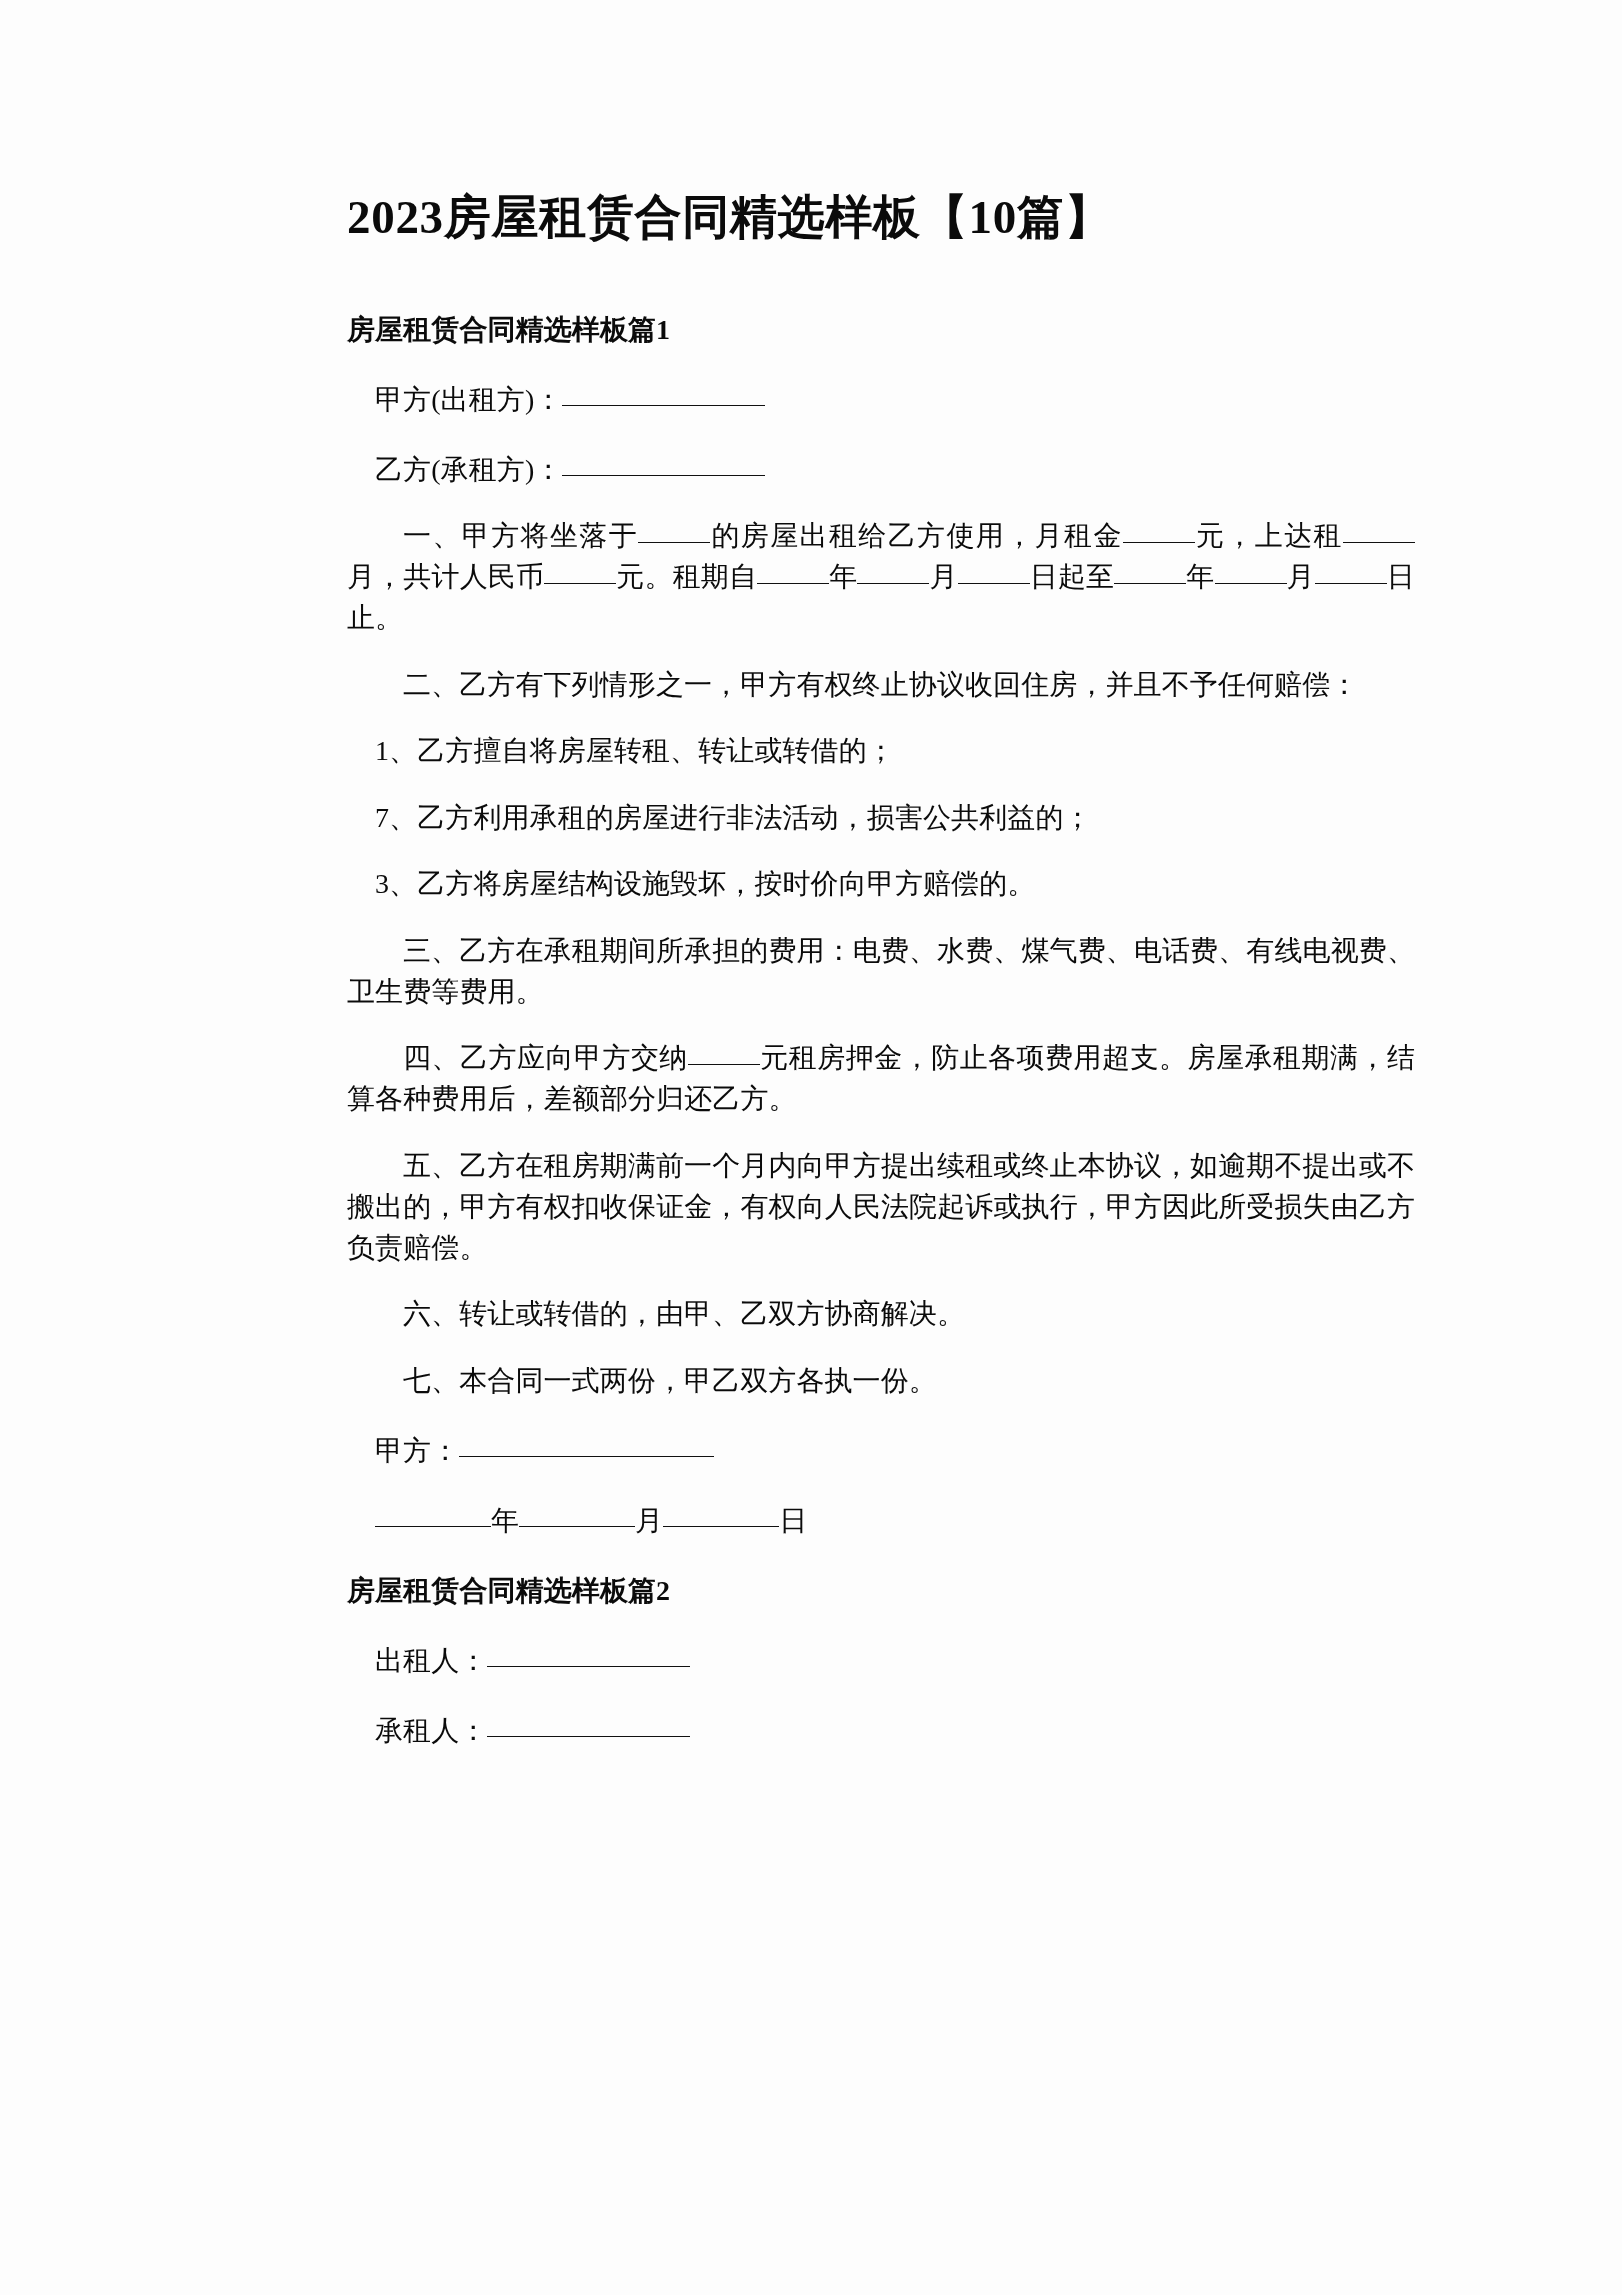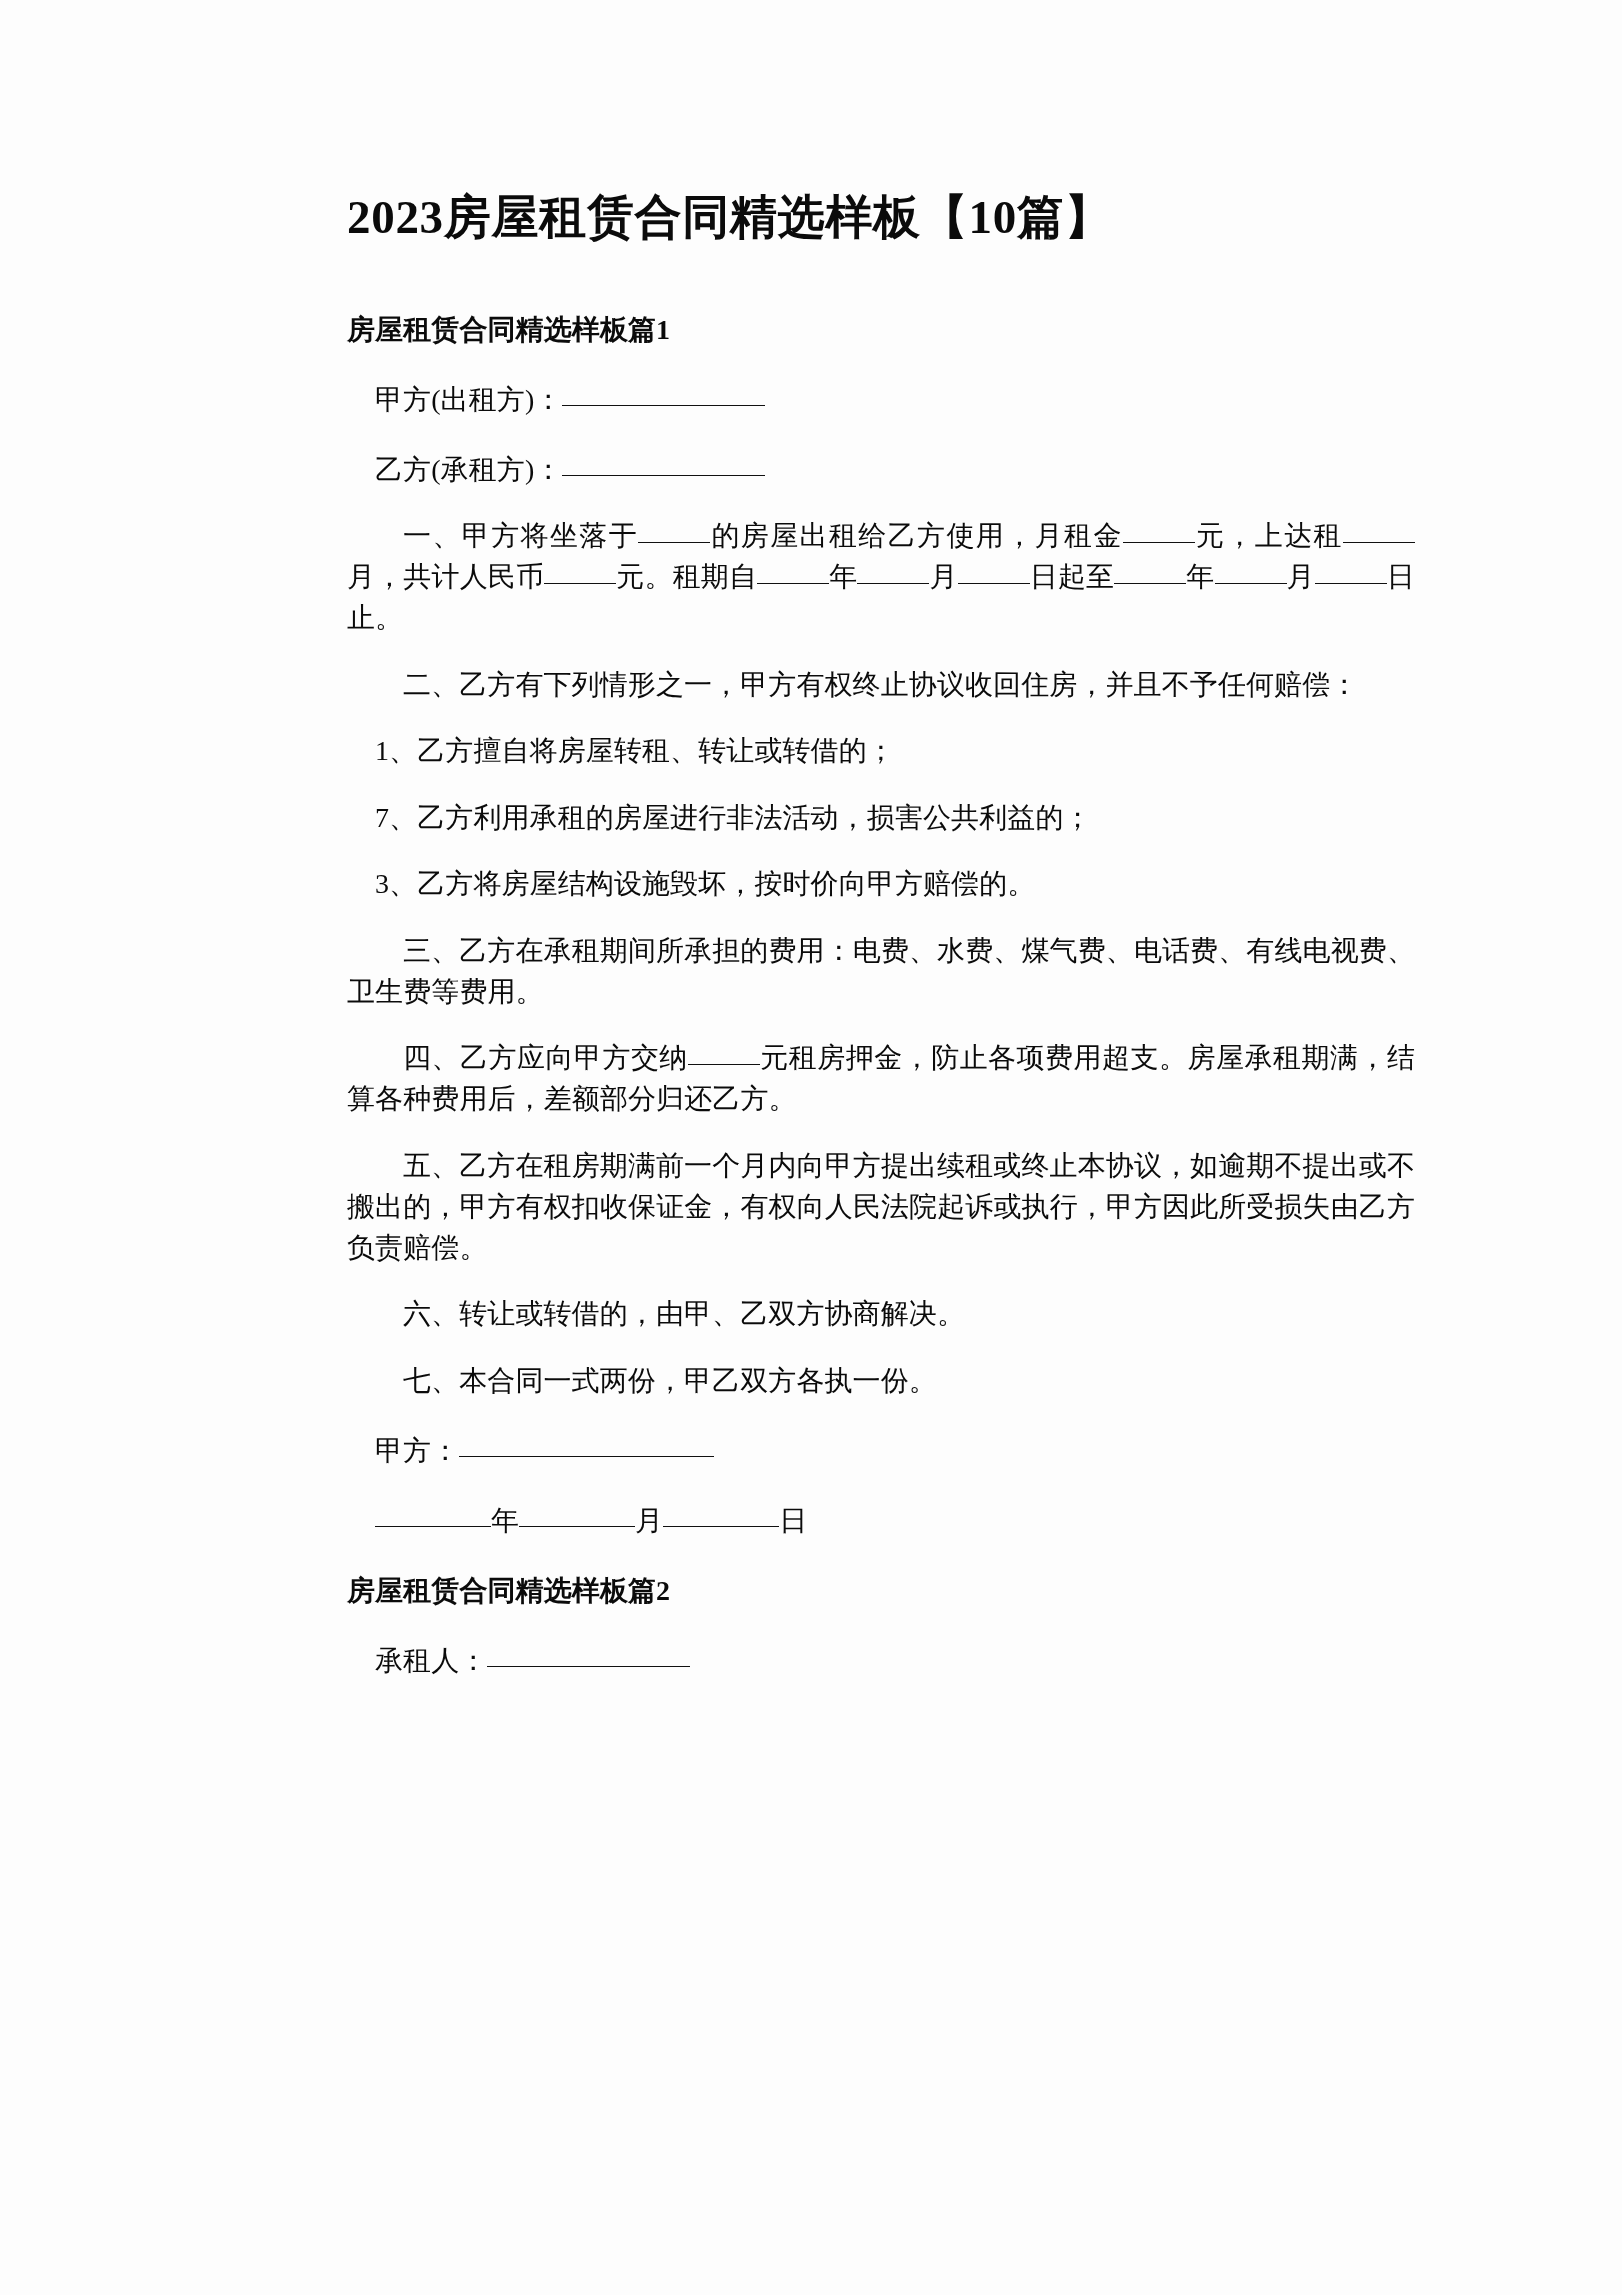--- a/index.html
+++ b/index.html
@@ -124,20 +124,23 @@
       <span>甲方：</span><span class="blank w18"></span>
     </p>
 
 
     <p class="para ind1 gap-md">
       <span class="blank w8"></span><span>年</span><span class="blank w8"></span><span>月</span><span class="blank w8"></span><span>日</span>
     </p>
 
     <p class="para flush gap-md">房屋租赁合同精选样板篇2</p>
 
+    <p class="para ind1 gap-md">
+      <span>出租人：</span><span class="blank w14"></span>
+    </p>
 
     <p class="para ind1 gap-md">
       <span>承租人：</span><span class="blank w14"></span>
     </p>
 
   </div>
 </div>
 
 
 </body></html>

